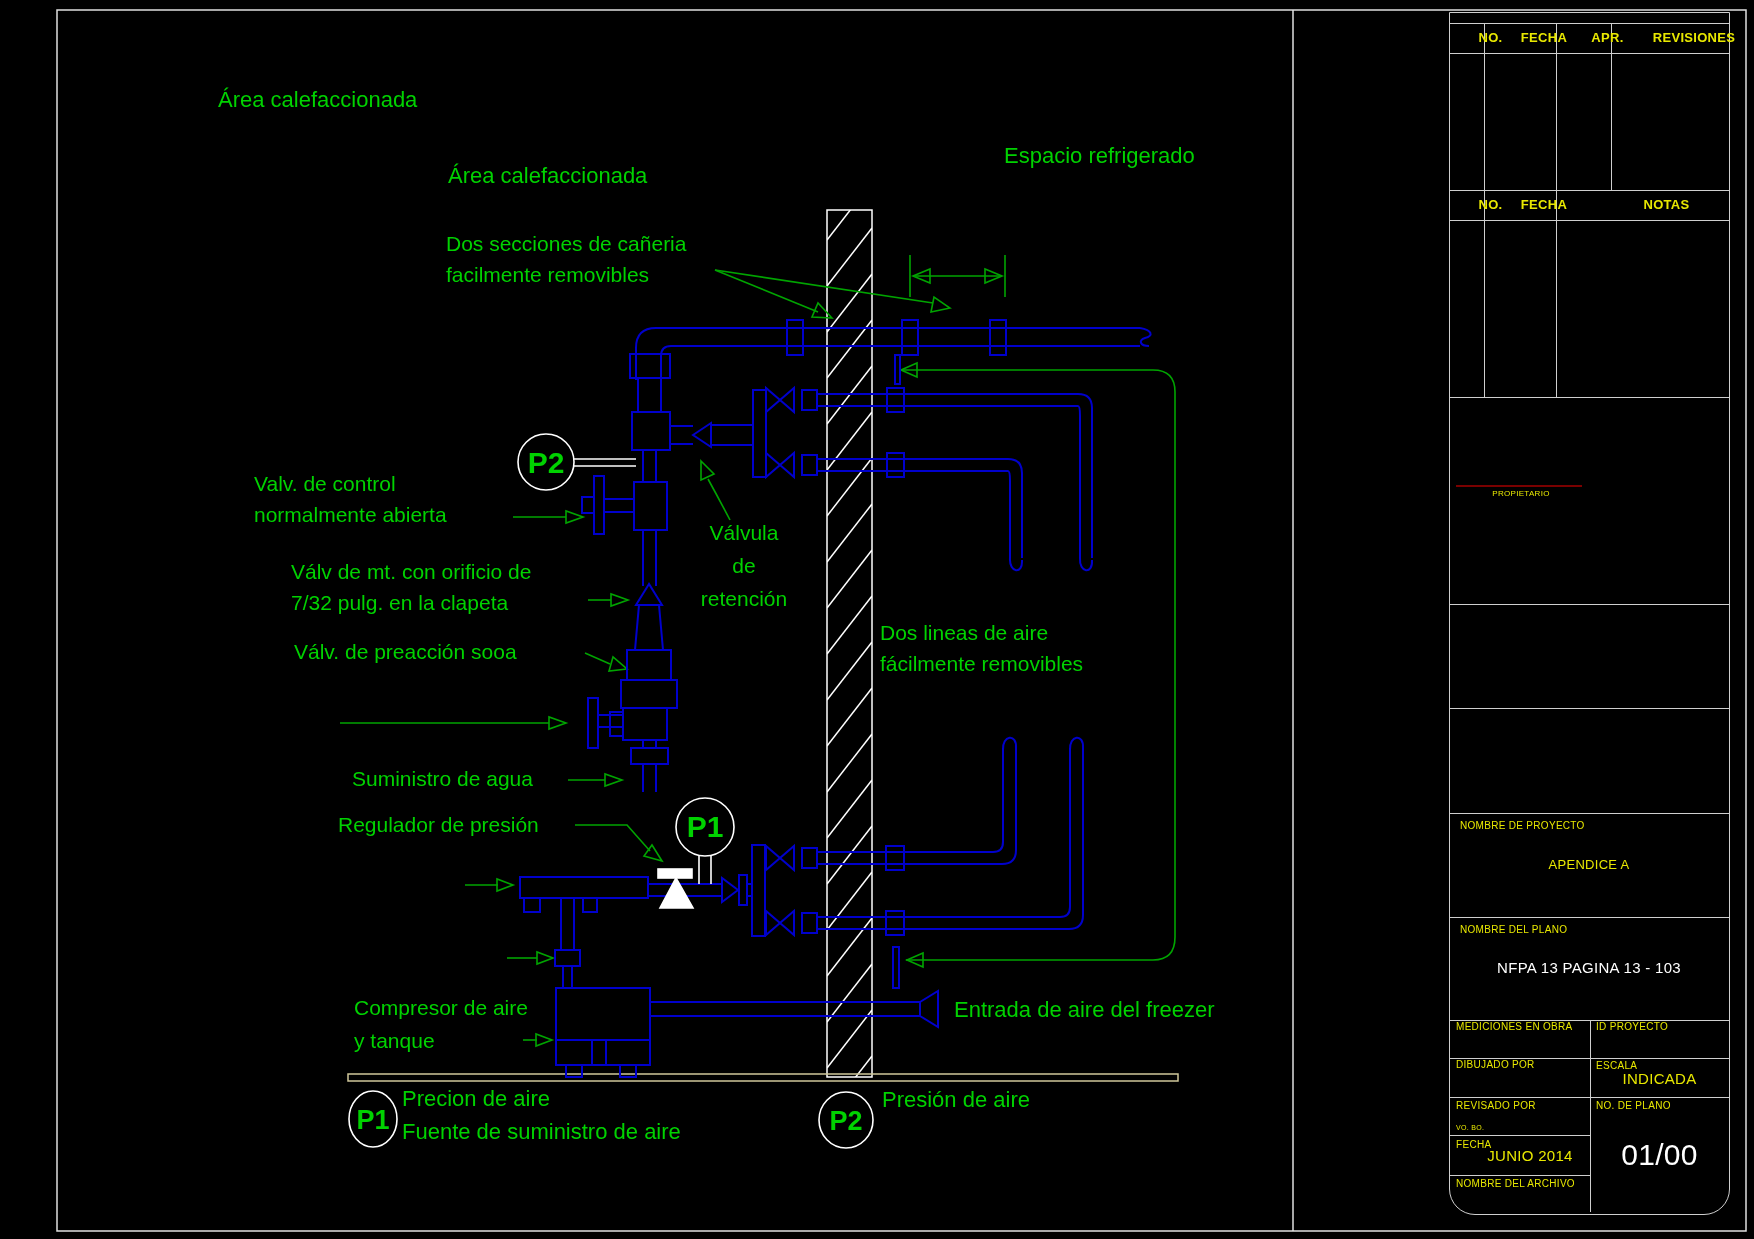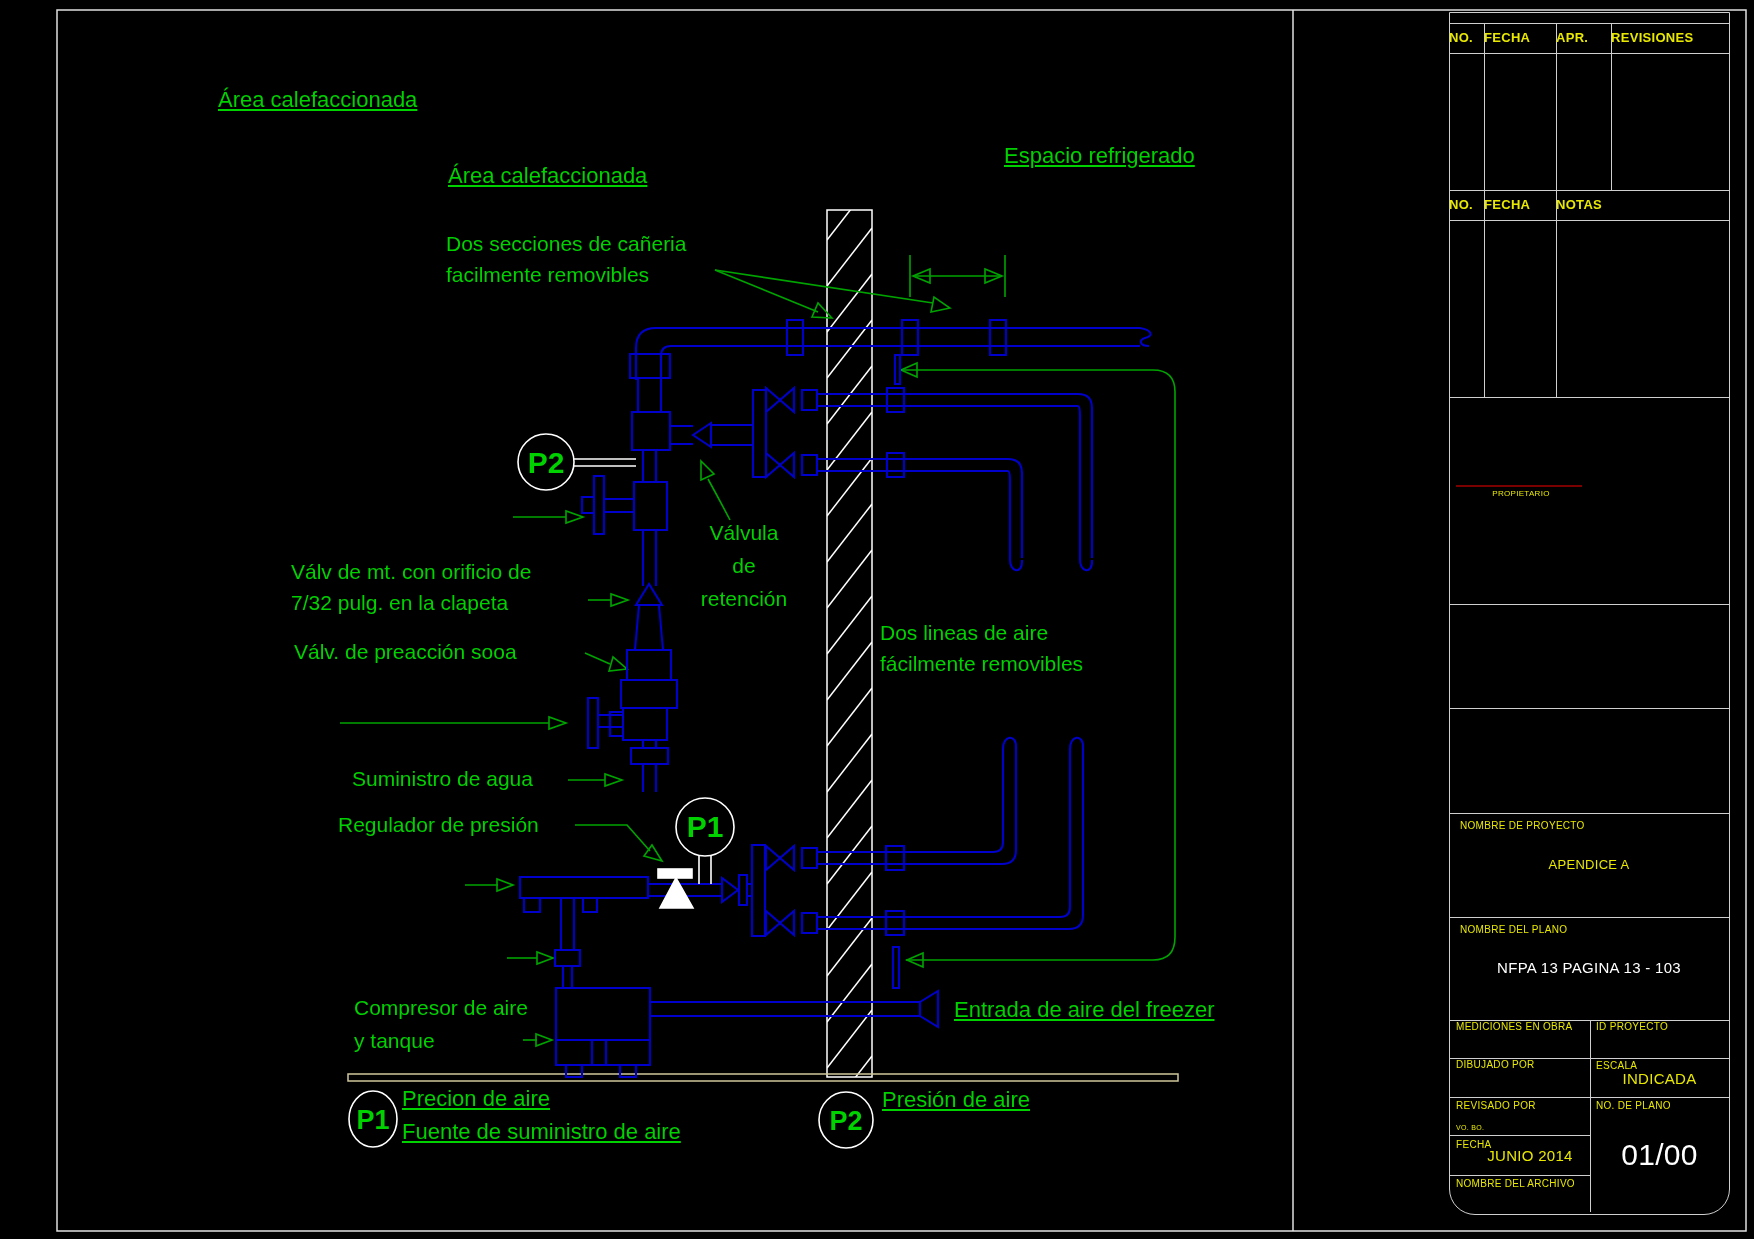--- a/index.html
+++ b/index.html
@@ -1,31 +1,31 @@
 <!DOCTYPE html>
 <html><head>
 <meta charset="utf-8">
 <style>
   html,body{margin:0;padding:0;background:#000;}
   #sheet{position:relative;width:1754px;height:1239px;background:#000;overflow:hidden;
          font-family:"Liberation Sans", sans-serif;}
   #linework{position:absolute;left:0;top:0;}
   .lbl{position:absolute;color:#00d200;font-size:21px;line-height:31px;white-space:pre-line;}
-  .lbl-big{font-size:22px;text-decoration:underline;}
+  .lbl-big{font-size:22px;}
   .pm{position:absolute;transform:translate(-50%,-50%);color:#00d200;font-size:30px;font-weight:bold;}
   .pm-sm{font-size:27px;}
   .ctr{text-align:center;}
   
   .tb-frame{position:absolute;left:1449px;top:12px;width:279px;height:1201px;
             border:1px solid #cfcfcf;border-radius:0 0 26px 26px;}
   .hl,.vl{position:absolute;background:#cfcfcf;}
   .hl{height:1px;}
   .vl{width:1px;}
   .ty{position:absolute;color:#e8e800;font-size:10px;letter-spacing:.3px;}
-  .ty-hdr{font-size:13px;font-weight:bold;}
+  .ty-hdr{font-size:13px;font-weight:bold;text-align:center;margin-left:24px;}
   .ty-val{font-size:15px;font-weight:normal;text-align:center;}
   .tw{color:#ffffff;}
   .redline{position:absolute;left:1456px;top:485px;width:126px;height:2px;background:#7a0000;}
 </style>
 </head>
 <body>
 
 <div id="sheet">
 
 <svg id="linework" width="1754" height="1239" viewBox="0 0 1754 1239">
@@ -283,20 +283,22 @@
     <ellipse cx="373" cy="1119" rx="24" ry="28"></ellipse>
     <ellipse cx="846" cy="1120" rx="27" ry="28"></ellipse>
   </g>
 </svg>
 
 <div class="lbl lbl-big" style="left:218px;top:84px">Área calefaccionada</div>
 <div class="lbl lbl-big" style="left:448px;top:160px">Área calefaccionada</div>
 <div class="lbl" style="left:446px;top:228px">Dos secciones de cañeria
 facilmente removibles</div>
 <div class="lbl lbl-big" style="left:1004px;top:140px">Espacio refrigerado</div>
+<div class="lbl" style="left:254px;top:468px">Valv. de control
+normalmente abierta</div>
 <div class="lbl" style="left:291px;top:556px">Válv de mt. con orificio de
 7/32 pulg. en la clapeta</div>
 <div class="lbl" style="left:294px;top:636px">Válv. de preacción sooa</div>
 <div class="lbl" style="left:352px;top:763px">Suministro de agua</div>
 <div class="lbl" style="left:338px;top:809px">Regulador de presión</div>
 <div class="lbl ctr" style="left:664px;top:516px;width:160px;line-height:33px">Válvula
 de
 retención</div>
 <div class="lbl" style="left:880px;top:617px">Dos lineas de aire
 fácilmente removibles</div>

